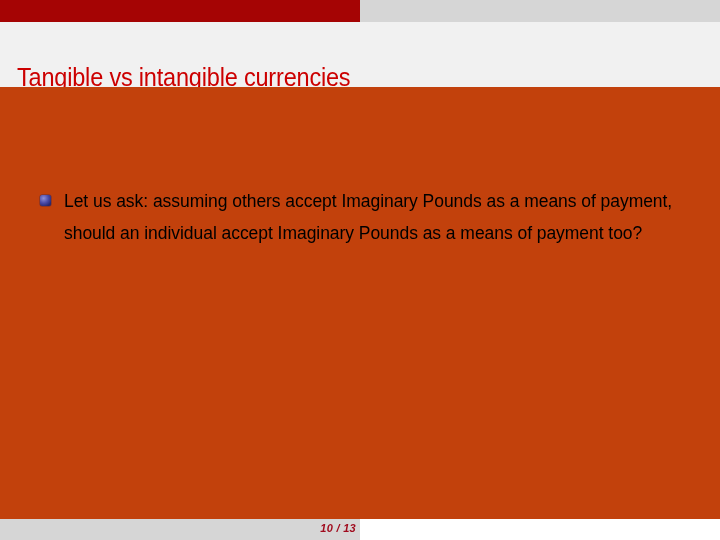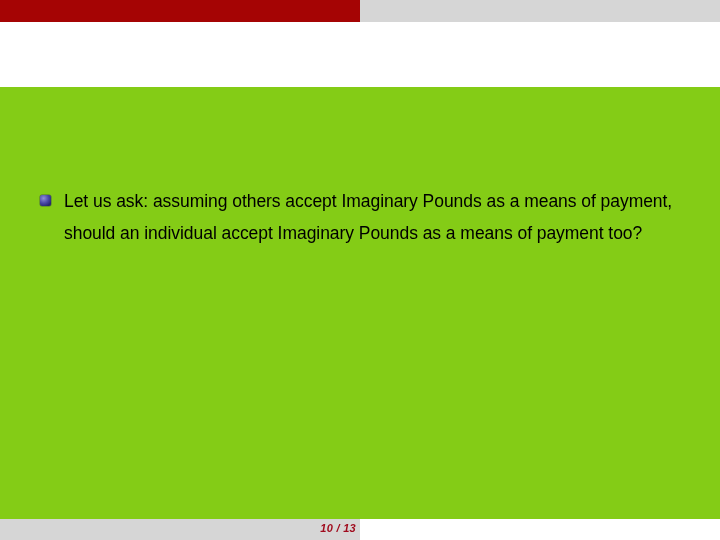--- a/index.html
+++ b/index.html
@@ -64,21 +64,21 @@
     transform-origin: left top;
   }
 
   
   .body-area {
     position: absolute;
     left: 0;
     top: 87px;
     width: 720px;
     height: 432px;
-    background: #84cc16;
+    background: #c2410c;
   }
   .bullet-block {
     position: absolute;
     left: 40px;
     top: 98px;
     width: 650px;
     display: flex;
     align-items: flex-start;
   }
   .bullet-marker {
@@ -124,20 +124,23 @@
 </style>
 </head>
 <body>
 
 <div class="slide">
 
   <div class="topbar">
     <div class="topbar-accent"></div>
   </div>
 
+  <div class="title-band">
+    <h1 class="slide-title">Tangible vs intangible currencies</h1>
+  </div>
 
   <div class="body-area">
     <div class="bullet-block">
       <span class="bullet-marker"></span>
       <span class="bullet-text">Let us ask: assuming others accept Imaginary Pounds as a means of payment, should an individual accept Imaginary Pounds as a means of payment too?</span>
     </div>
   </div>
 
   <div class="footer-bar">
     <span class="footer-pagenum">10 / 13</span>

